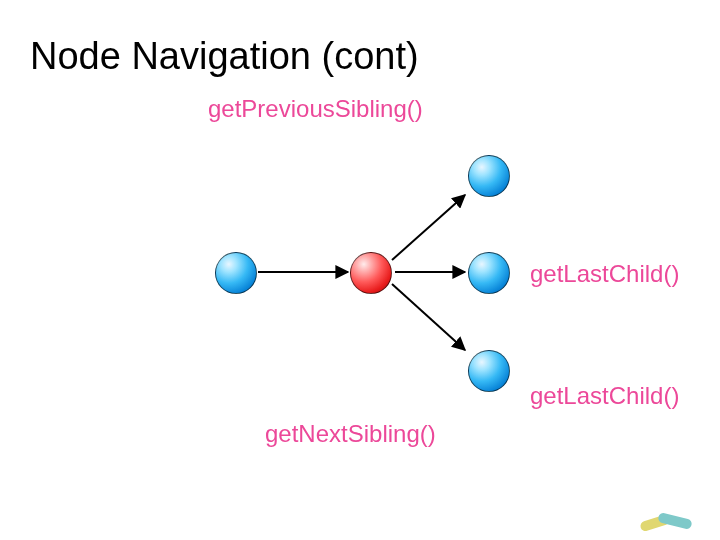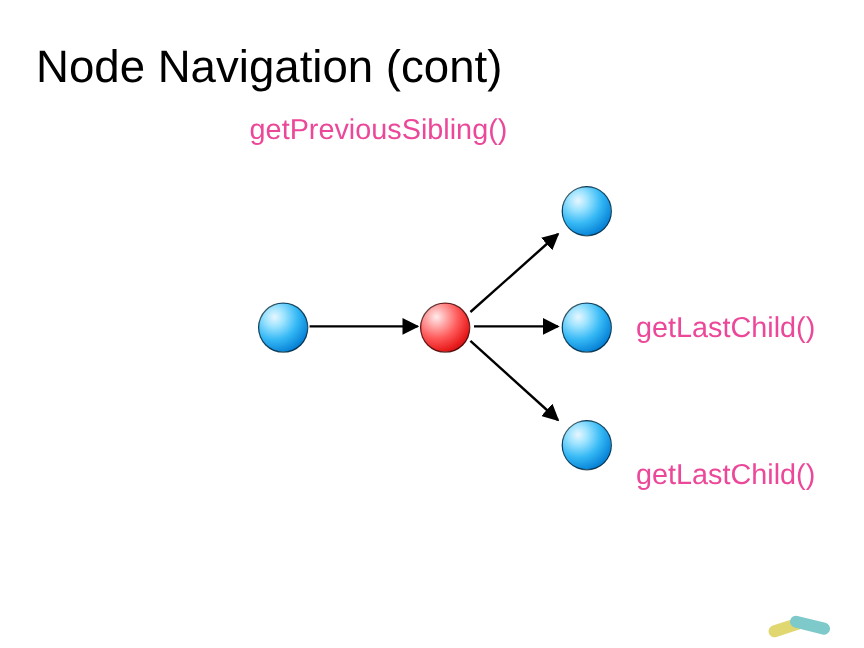--- a/index.html
+++ b/index.html
@@ -17,20 +17,21 @@
 </style>
 </head>
 <body>
 <div class="slide">
 
 <div class="title">Node Navigation (cont)</div>
 
 <div class="label" style="left:208px;top:95px">getPreviousSibling()</div>
 <div class="label" style="left:530px;top:260px">getLastChild()</div>
 <div class="label" style="left:530px;top:382px">getLastChild()</div>
+<div class="label" style="left:265px;top:420px">getNextSibling()</div>
 
 <svg class="diagram" width="720" height="540">
   <defs>
     <marker id="ah" viewBox="0 0 10 10" refX="9" refY="5" markerWidth="7" markerHeight="7" orient="auto-start-reverse">
       <path d="M0,0 L10,5 L0,10 z" fill="#000"></path>
     </marker>
   </defs>
 
   <line x1="258" y1="272" x2="348" y2="272" stroke="#000" stroke-width="2" marker-end="url(#ah)"></line>
 

